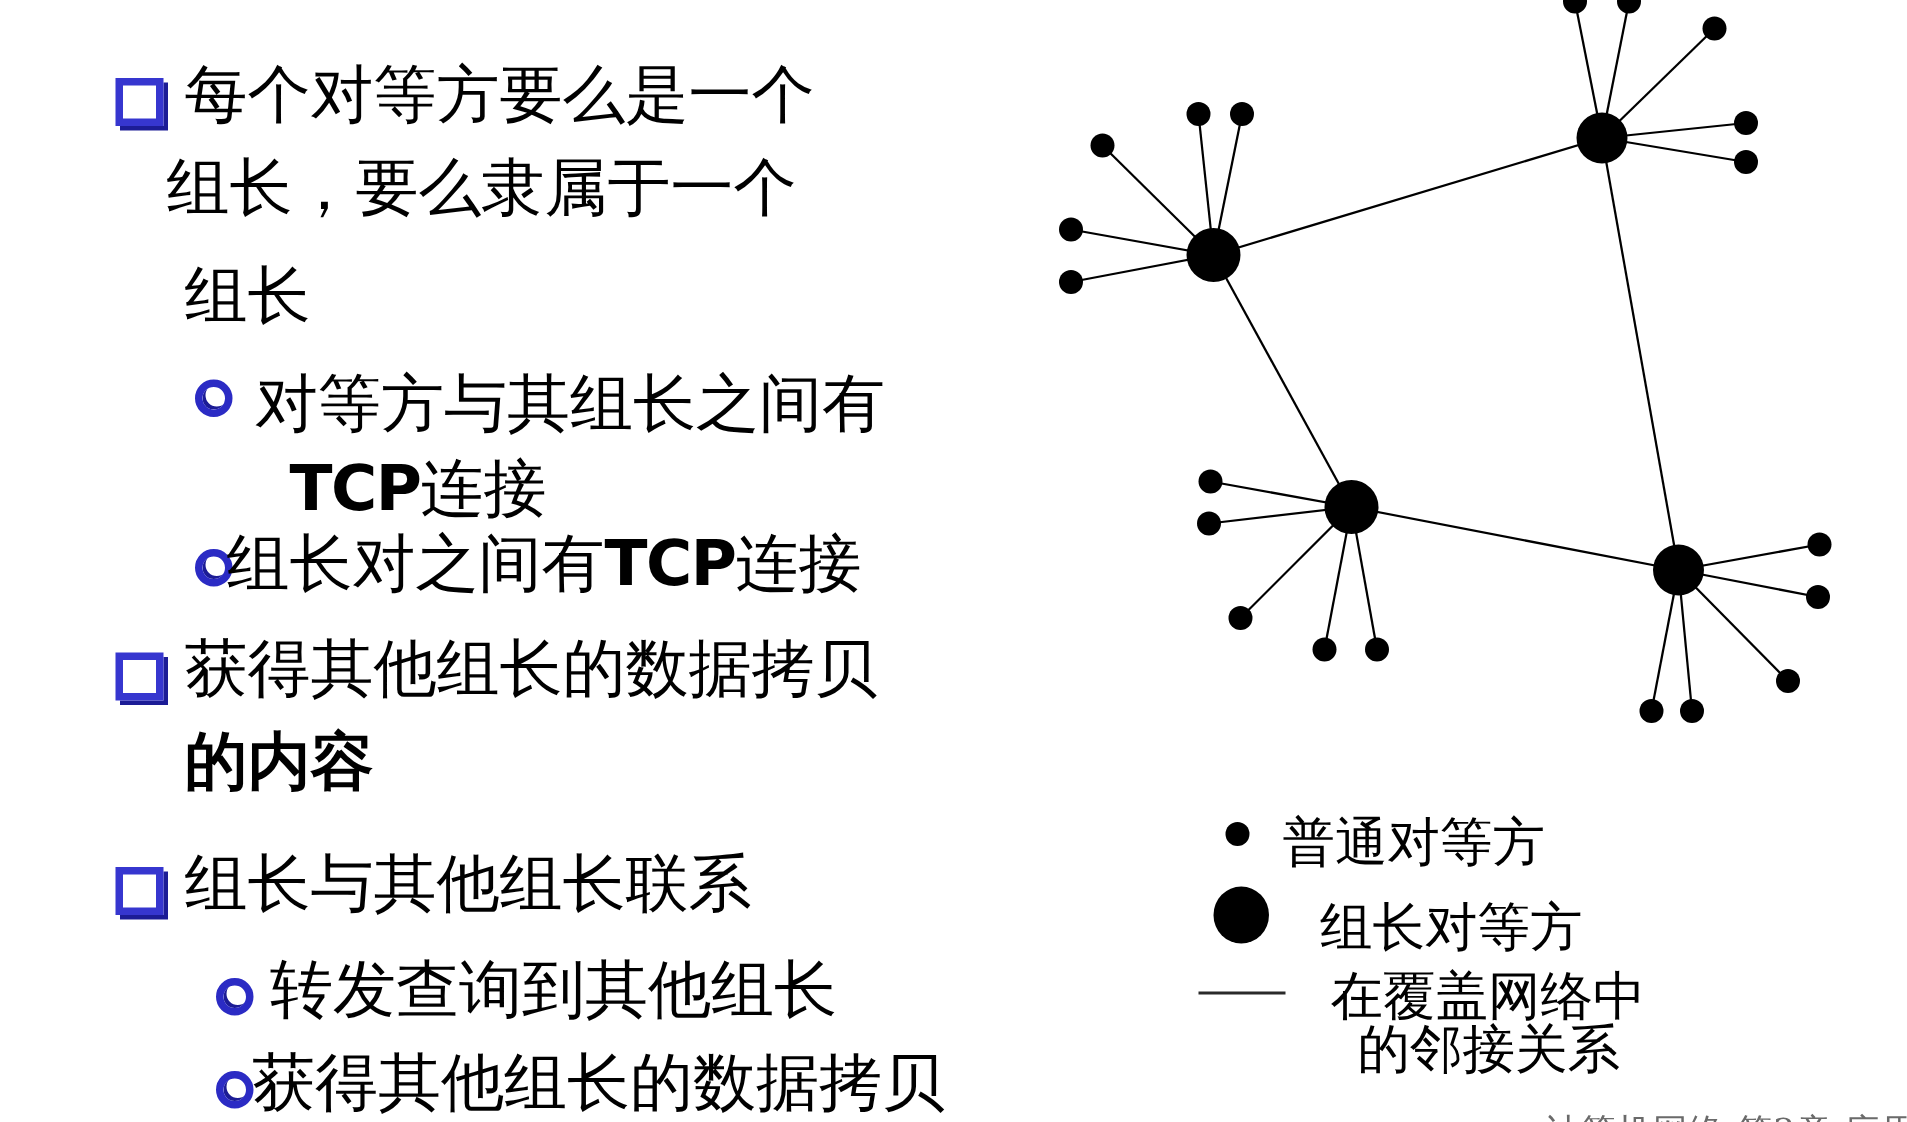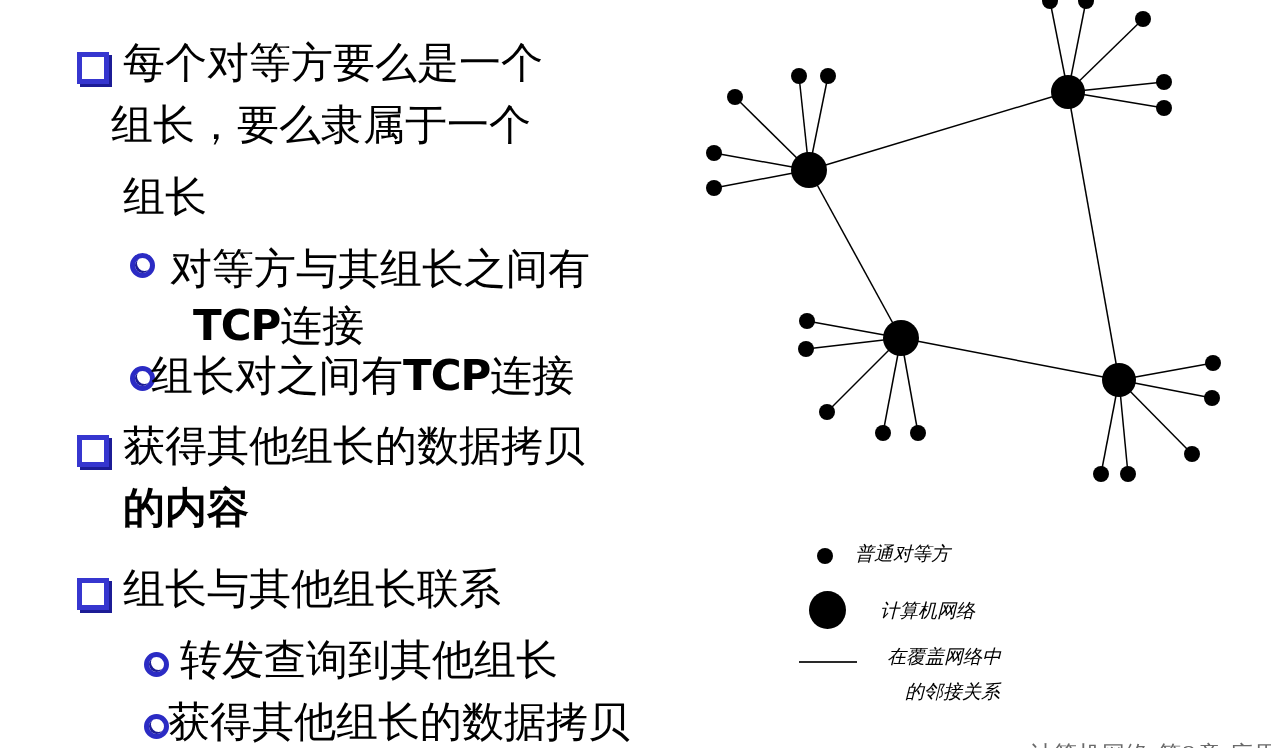--- a/index.html
+++ b/index.html
@@ -23,21 +23,21 @@
     position:absolute;width:15px;height:15px;background:#fff;
     border:5px solid #2b2bc4;border-radius:50%;
     box-shadow:inset 2px -2px 0 0 #1c1c96;
   }
   
   #net-svg{position:absolute;left:0;top:0;}
   
   .legend-dot-small{position:absolute;width:16px;height:16px;border-radius:50%;background:#000;}
   .legend-dot-large{position:absolute;width:37px;height:38px;border-radius:50%;background:#000;}
   .legend-line{position:absolute;width:58px;height:2px;background:#2a2a2a;}
-  .legend-text{font-size:19px;line-height:1.1;font-style:italic;}
+  .legend-text{font-size:35px;line-height:1.1;}
   
   .footer{font-size:23px;color:#6a6a6a;letter-spacing:1px;font-family:"DejaVu Serif","Liberation Serif",serif;}
 </style>
 </head>
 <body>
 
 <svg id="net-svg" width="1271" height="748" viewBox="0 0 1271 748">
     <line x1="799" y1="76" x2="809" y2="170" stroke="#000000" stroke-width="1.5"></line>
     <line x1="828" y1="76" x2="809" y2="170" stroke="#000000" stroke-width="1.5"></line>
     <line x1="735" y1="97" x2="809" y2="170" stroke="#000000" stroke-width="1.5"></line>
@@ -111,20 +111,20 @@
 <div class="abs lv2" style="left:180px;top:637px;">转发查询到其他组长</div>
 
 <span class="ring-bullet" style="left:144px;top:714px;"></span>
 <div class="abs lv2" style="left:168px;top:699px;">获得其他组长的数据拷贝</div>
 
 <div>
   <span class="legend-dot-small" style="left:817px;top:548px;"></span>
   <div class="abs legend-text" style="left:855px;top:543px;">普通对等方</div>
 
   <span class="legend-dot-large" style="left:809px;top:591px;"></span>
-  <div class="abs legend-text" style="left:880px;top:600px;">计算机网络</div>
+  <div class="abs legend-text" style="left:880px;top:600px;">组长对等方</div>
 
   <span class="legend-line" style="left:799px;top:661px;"></span>
   <div class="abs legend-text" style="left:887px;top:646px;">在覆盖网络中</div>
   <div class="abs legend-text" style="left:905px;top:681px;text-align:right;">的邻接关系</div>
 </div>
 
 <div class="abs footer" style="left:1030px;top:739px;">计算机网络 第2章 应用层</div>
 
 </body></html>

